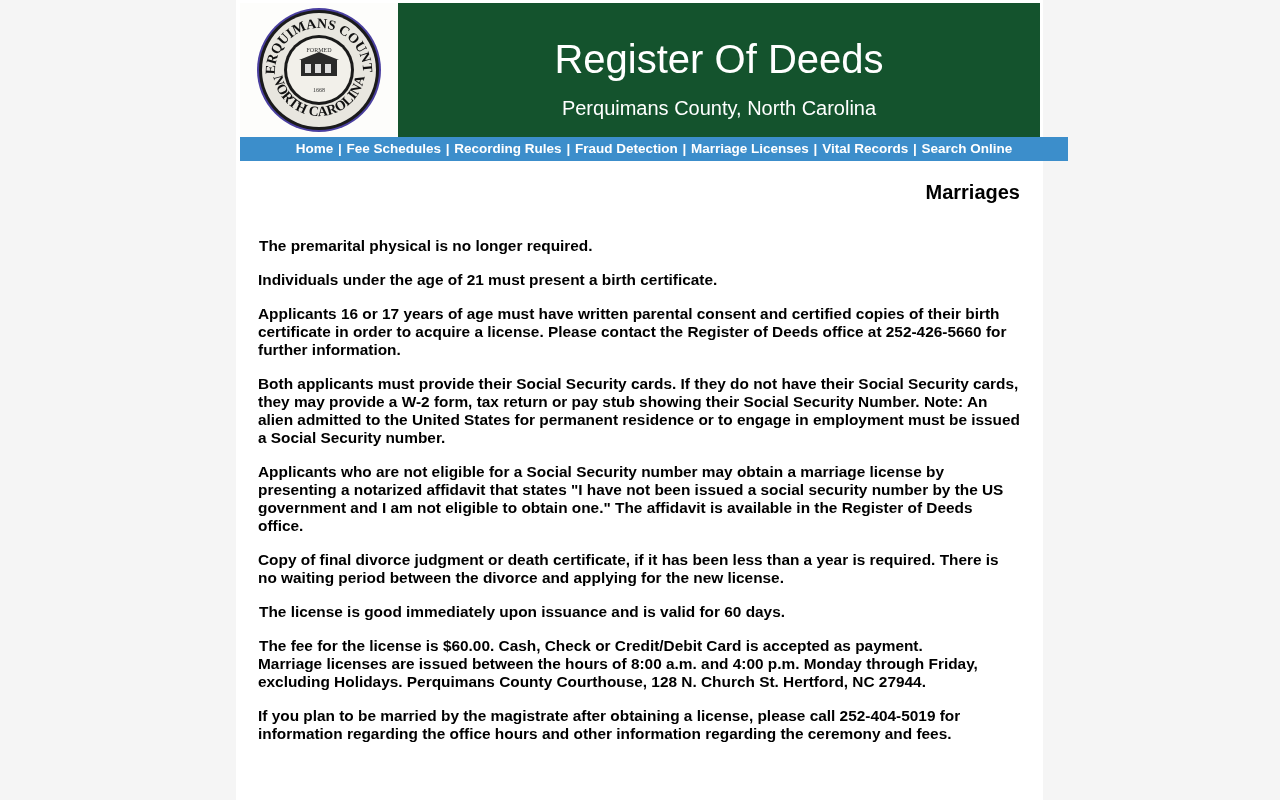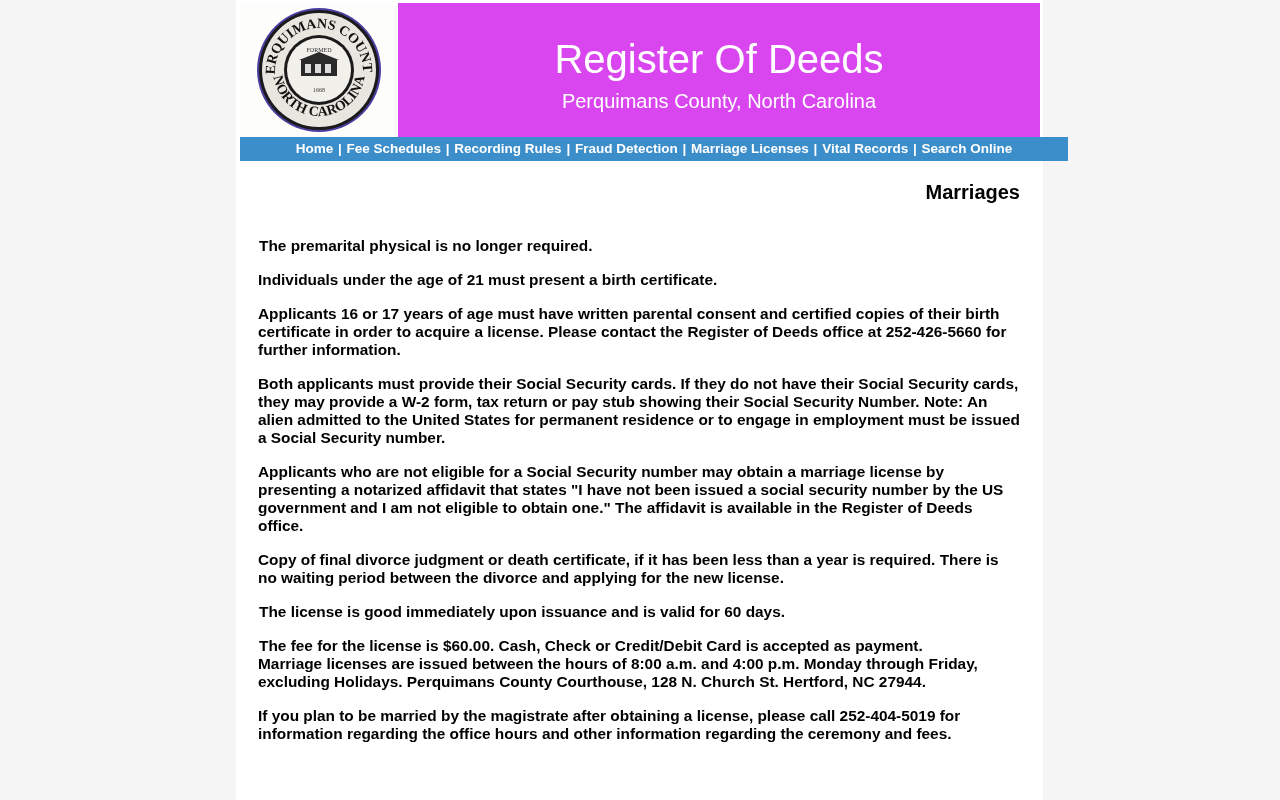--- a/index.html
+++ b/index.html
@@ -14,27 +14,27 @@
   }
   .header {
     position:absolute; left:4px; top:3px; width:800px; height:134px;
     display:flex;
   }
   .logo-box {
     width:158px; height:134px; background:#fdfdfb;
     display:flex; align-items:center; justify-content:center;
   }
   .banner {
-    flex:1; background:#d946ef; color:#ffffff; text-align:center;
+    flex:1; background:#14532d; color:#ffffff; text-align:center;
   }
   .banner-title {
     font-size:40px; margin-top:34px; line-height:44px; letter-spacing:0px;
   }
   .banner-sub {
-    font-size:20px; line-height:24px; margin-top:8px;
+    font-size:20px; line-height:24px; margin-top:15px;
   }
   .nav {
     position:absolute; left:4px; top:137px; width:828px; height:24px;
     background:#3c8ecb; text-align:center; color:#fff;
     font-size:13.5px; font-weight:bold; line-height:24px;
   }
   .nav a { color:#fff; text-decoration:none; }
   .nav .sep { color:#fff; margin:0 1px; }
   .content {
     position:absolute; left:22px; top:179px; width:762px;

